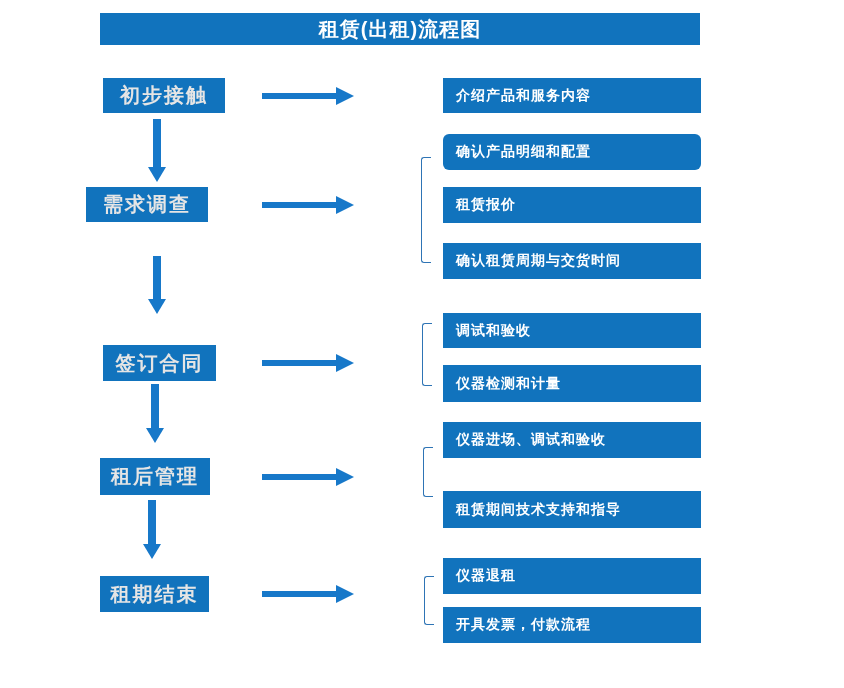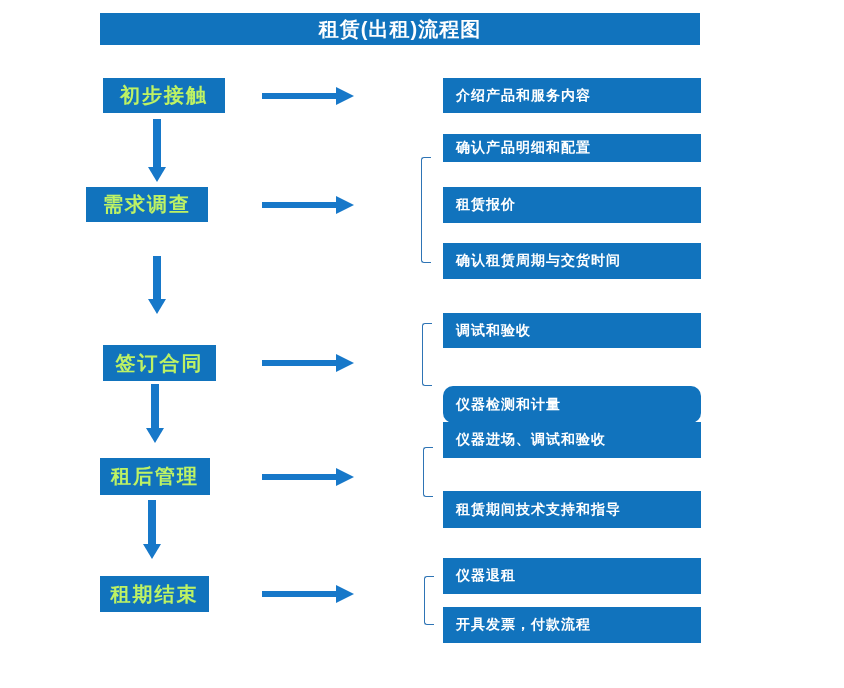--- a/index.html
+++ b/index.html
@@ -6,21 +6,21 @@
   .canvas{
     position:relative;width:844px;height:688px;background:#ffffff;overflow:hidden;
     font-family:"Liberation Sans","DejaVu Sans",sans-serif;
   }
   .titlebar{
     position:absolute;left:100px;top:13px;width:600px;height:32px;
     background:var(--box-blue);color:#fff;font-weight:bold;font-size:20px;
     display:flex;align-items:center;justify-content:center;letter-spacing:1px;
   }
   .stepbox{
-    position:absolute;background:var(--box-blue);color:#bef264;font-weight:bold;
+    position:absolute;background:var(--box-blue);color:#e5e5e5;font-weight:bold;
     font-size:20px;display:flex;align-items:center;justify-content:center;
     letter-spacing:2px;white-space:nowrap;
   }
   .outbox{
     position:absolute;left:443px;width:258px;background:var(--box-blue);color:#fff;
     font-weight:bold;font-size:14px;display:flex;align-items:center;
     padding-left:13px;box-sizing:border-box;letter-spacing:1px;white-space:nowrap;
   }
   .harrow,.varrow{position:absolute;display:block;}
   .arrow-fill{fill:var(--arrow-blue);}
@@ -95,34 +95,34 @@
 
   <div class="bracket" style="left:421px;top:157px;height:106px;"></div>
   <div class="bracket" style="left:422px;top:323px;height:63px;"></div>
   <div class="bracket" style="left:423px;top:447px;height:50px;"></div>
   <div class="bracket" style="left:424px;top:576px;height:49px;"></div>
 
   <div class="outbox" style="top:78px;height:35px;">
     <span>介绍产品和服务内容</span>
   </div>
 
-  <div class="outbox" style="top:134px;height:28px;">
+  <div class="outbox" style="top:134px;height:36px;border-radius:6px;">
     <span>确认产品明细和配置</span>
   </div>
   <div class="outbox" style="top:187px;height:36px;">
     <span>租赁报价</span>
   </div>
   <div class="outbox" style="top:243px;height:36px;align-items:center;">
     <span>确认租赁周期与交货时间</span>
   </div>
 
   <div class="outbox" style="top:313px;height:35px;">
     <span>调试和验收</span>
   </div>
-  <div class="outbox" style="top:386px;height:37px;border-radius:10px;">
+  <div class="outbox" style="top:365px;height:37px;">
     <span>仪器检测和计量</span>
   </div>
 
   <div class="outbox" style="top:422px;height:36px;">
     <span>仪器进场、调试和验收</span>
   </div>
   <div class="outbox" style="top:491px;height:37px;">
     <span>租赁期间技术支持和指导</span>
   </div>
 

